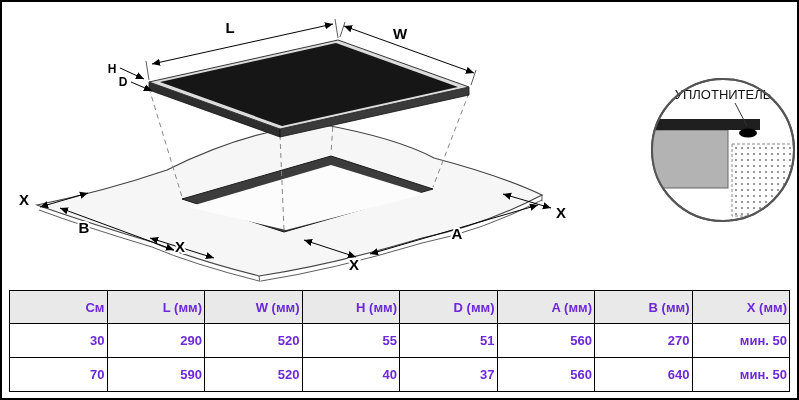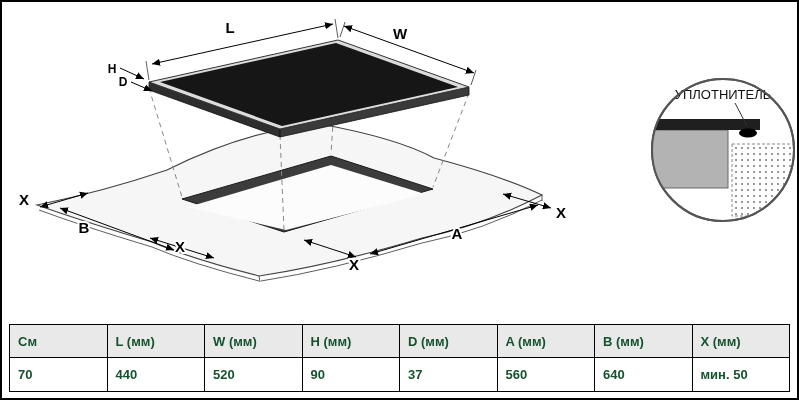--- a/index.html
+++ b/index.html
@@ -30,27 +30,27 @@
   .dash-line{stroke:#888;stroke-width:1;stroke-dasharray:5 4;fill:none;}
   .table-wrap{position:absolute;left:7px;right:7px;bottom:6px;}
   table{
     width:100%;
     border-collapse:collapse;
     table-layout:fixed;
     font-family:"Liberation Sans", sans-serif;
   }
   th,td{
     border:1px solid #000;
-    text-align:left;
+    text-align:right;
     vertical-align:middle;
     font-size:13px;
     font-weight:bold;
-    color:#14532d;
+    color:#6d28d9;
     height:32px;
-    padding:0 8px;
+    padding:0 2px;
   }
   th{background:#e9e9e9;}
   td{background:#fff;height:33px;}
 </style>
 </head>
 <body>
 
 <div class="page">
 
   <div class="diagram-wrap">
@@ -172,24 +172,34 @@
           <th>W (мм)</th>
           <th>H (мм)</th>
           <th>D (мм)</th>
           <th>A (мм)</th>
           <th>B (мм)</th>
           <th>X (мм)</th>
         </tr>
       </thead>
       <tbody>
         <tr>
+          <td>30</td>
+          <td>290</td>
+          <td>520</td>
+          <td>55</td>
+          <td>51</td>
+          <td>560</td>
+          <td>270</td>
+          <td>мин. 50</td>
+        </tr>
+        <tr>
           <td>70</td>
-          <td>440</td>
+          <td>590</td>
           <td>520</td>
-          <td>90</td>
+          <td>40</td>
           <td>37</td>
           <td>560</td>
           <td>640</td>
           <td>мин. 50</td>
         </tr>
       </tbody>
     </table>
   </div>
 
 </div>

